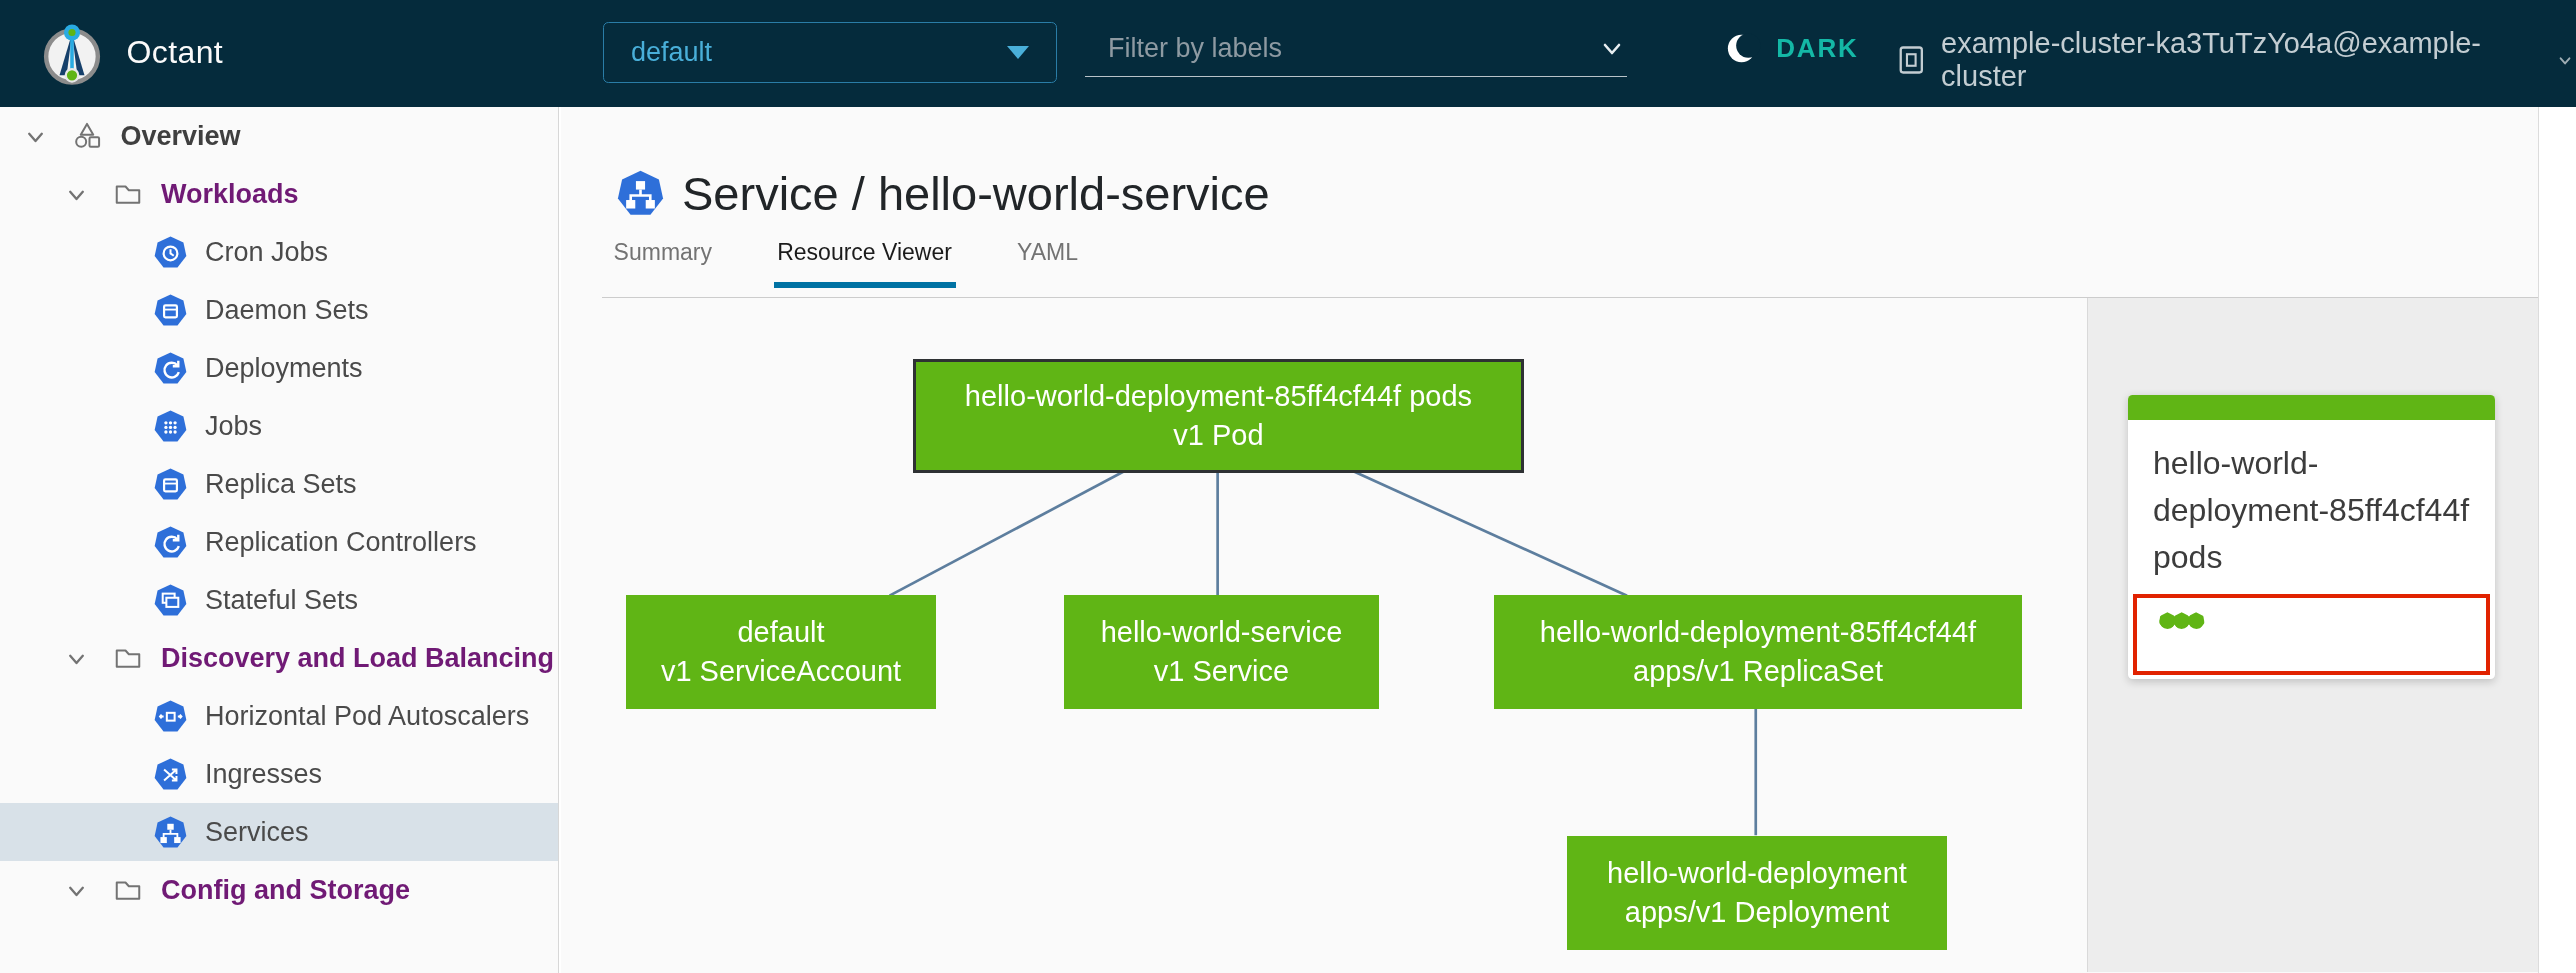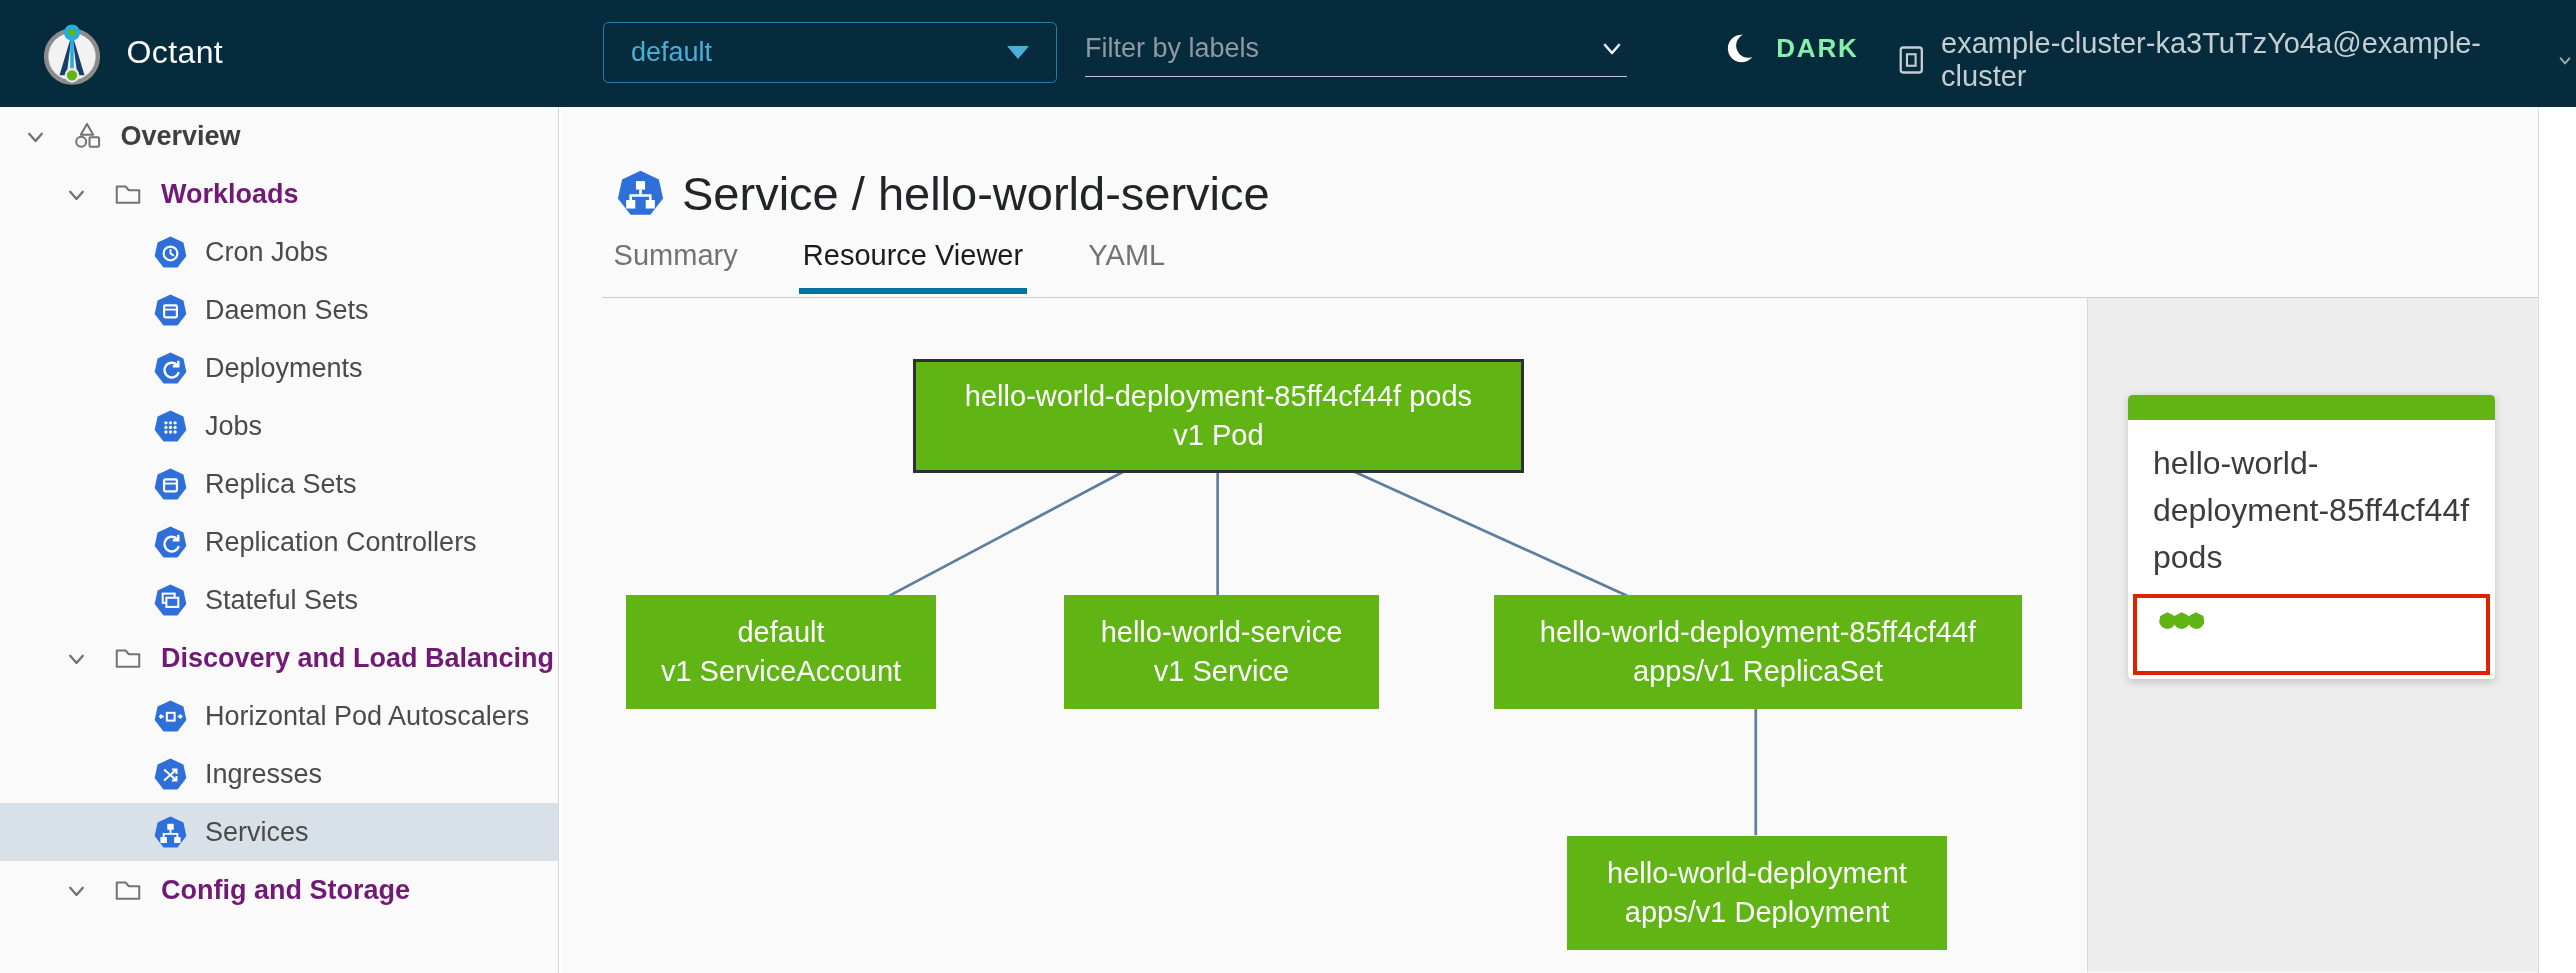--- a/index.html
+++ b/index.html
@@ -12,24 +12,24 @@
   .logo-wrap { position:absolute; left:39px; top:19.7px; display:flex; align-items:center; gap:21.5px; }
   .app-name { color:#fafafa; font-size:32px; font-weight:300; letter-spacing:0.4px;text-align:center; }
   .ns-select { position:absolute; left:603px; top:21.5px; width:454px; height:61px;
     border:1.8px solid #2a7da7; border-radius:5.4px; display:flex; align-items:center;
     padding:0 27px; color:#49afd9; font-size:27px; cursor:pointer; }
   .ns-caret { margin-left:auto; width:0; height:0; border-left:11.6px solid transparent;
     border-right:11.6px solid transparent; border-top:13.4px solid #49afd9; }
   .filter-wrap { position:absolute; left:1085px; top:21.5px; width:542px; height:55px;
     border-bottom:1.8px solid #b9c3c9; display:flex; align-items:center; }
   .filter-input { flex:1; background:transparent; border:none; outline:none;
-    color:#ef4444; font-size:27px; font-family:"Liberation Sans",sans-serif; }
+    color:#ef4444; font-size:27px; font-family:"Liberation Sans",sans-serif;margin-left:23px; }
   .filter-input::placeholder { color:#8e9aa2; opacity:1; }
   .dark-toggle { position:absolute; left:1723px; top:29px; display:flex; align-items:center;
-    gap:14.3px; color:#86efac; cursor:pointer; }
+    gap:14.3px; color:#14b8a6; cursor:pointer; }
   .dark-label { font-size:26px; font-weight:bold; letter-spacing:1.8px; }
   .cluster-sel { position:absolute; left:1894px; top:27px; display:flex; align-items:center;
     gap:12.5px; color:#c3cdd2; font-size:29px; cursor:pointer; }
 
   
   .sidebar { position:absolute; left:0; top:107px; width:559px; height:866px;
     background:#fafafa; border-right:1.8px solid #d7d7d7; overflow:hidden; }
   .nav-row { height:58px; display:flex; align-items:center; cursor:pointer;
     color:#4a4a4a; font-size:27px; white-space:nowrap; }
   .nav-row.lvl0 { padding-left:22.4px; font-weight:600; color:#3f3f3f; }
@@ -39,21 +39,21 @@
   .nav-chevron { width:27px; height:27px; margin-right:23px; flex:none; }
   .nav-gicon { width:30px; height:30px; margin-right:18px; flex:none; }
   .k8s-icon { width:33px; height:33px; margin-right:18px; flex:none; }
 
   
   .main { position:absolute; left:561px; top:107px; width:1978px; height:870px; background:#fafafa; }
   .page-title { position:absolute; left:56px; top:59px; display:flex; align-items:center; gap:18px; }
   .title-icon { width:47px; height:47px; }
   .title-text { font-size:47px; color:#212528; font-weight:400; }
   .tabs { position:absolute; left:49px; top:132px; display:flex; gap:58px; }
-  .tab { font-size:29px; color:#737373; padding:0 3.6px 21.5px 3.6px; position:relative; cursor:pointer; }
+  .tab { font-size:23px; color:#737373; padding:0 3.6px 21.5px 3.6px; position:relative; cursor:pointer; }
   .tab.active { color:#1b1b1b; }
   .tab.active::after { content:""; position:absolute; left:0; right:0; bottom:-0.9px;
     height:6.3px; background:#0072a3; }
   .tab-divider { position:absolute; left:41px; right:0; top:190px; border-top:1.8px solid #cccccc; }
 
   
   .graph-area { position:absolute; left:0; top:191px; width:1526px; height:674px; background:#fafafa; }
   .edges { position:absolute; left:0; top:0; width:1526px; height:674px; }
   .gnode { position:absolute; background:#60b515; color:#fff; display:flex; flex-direction:column;
     justify-content:center; align-items:center; text-align:center; font-size:29px;

